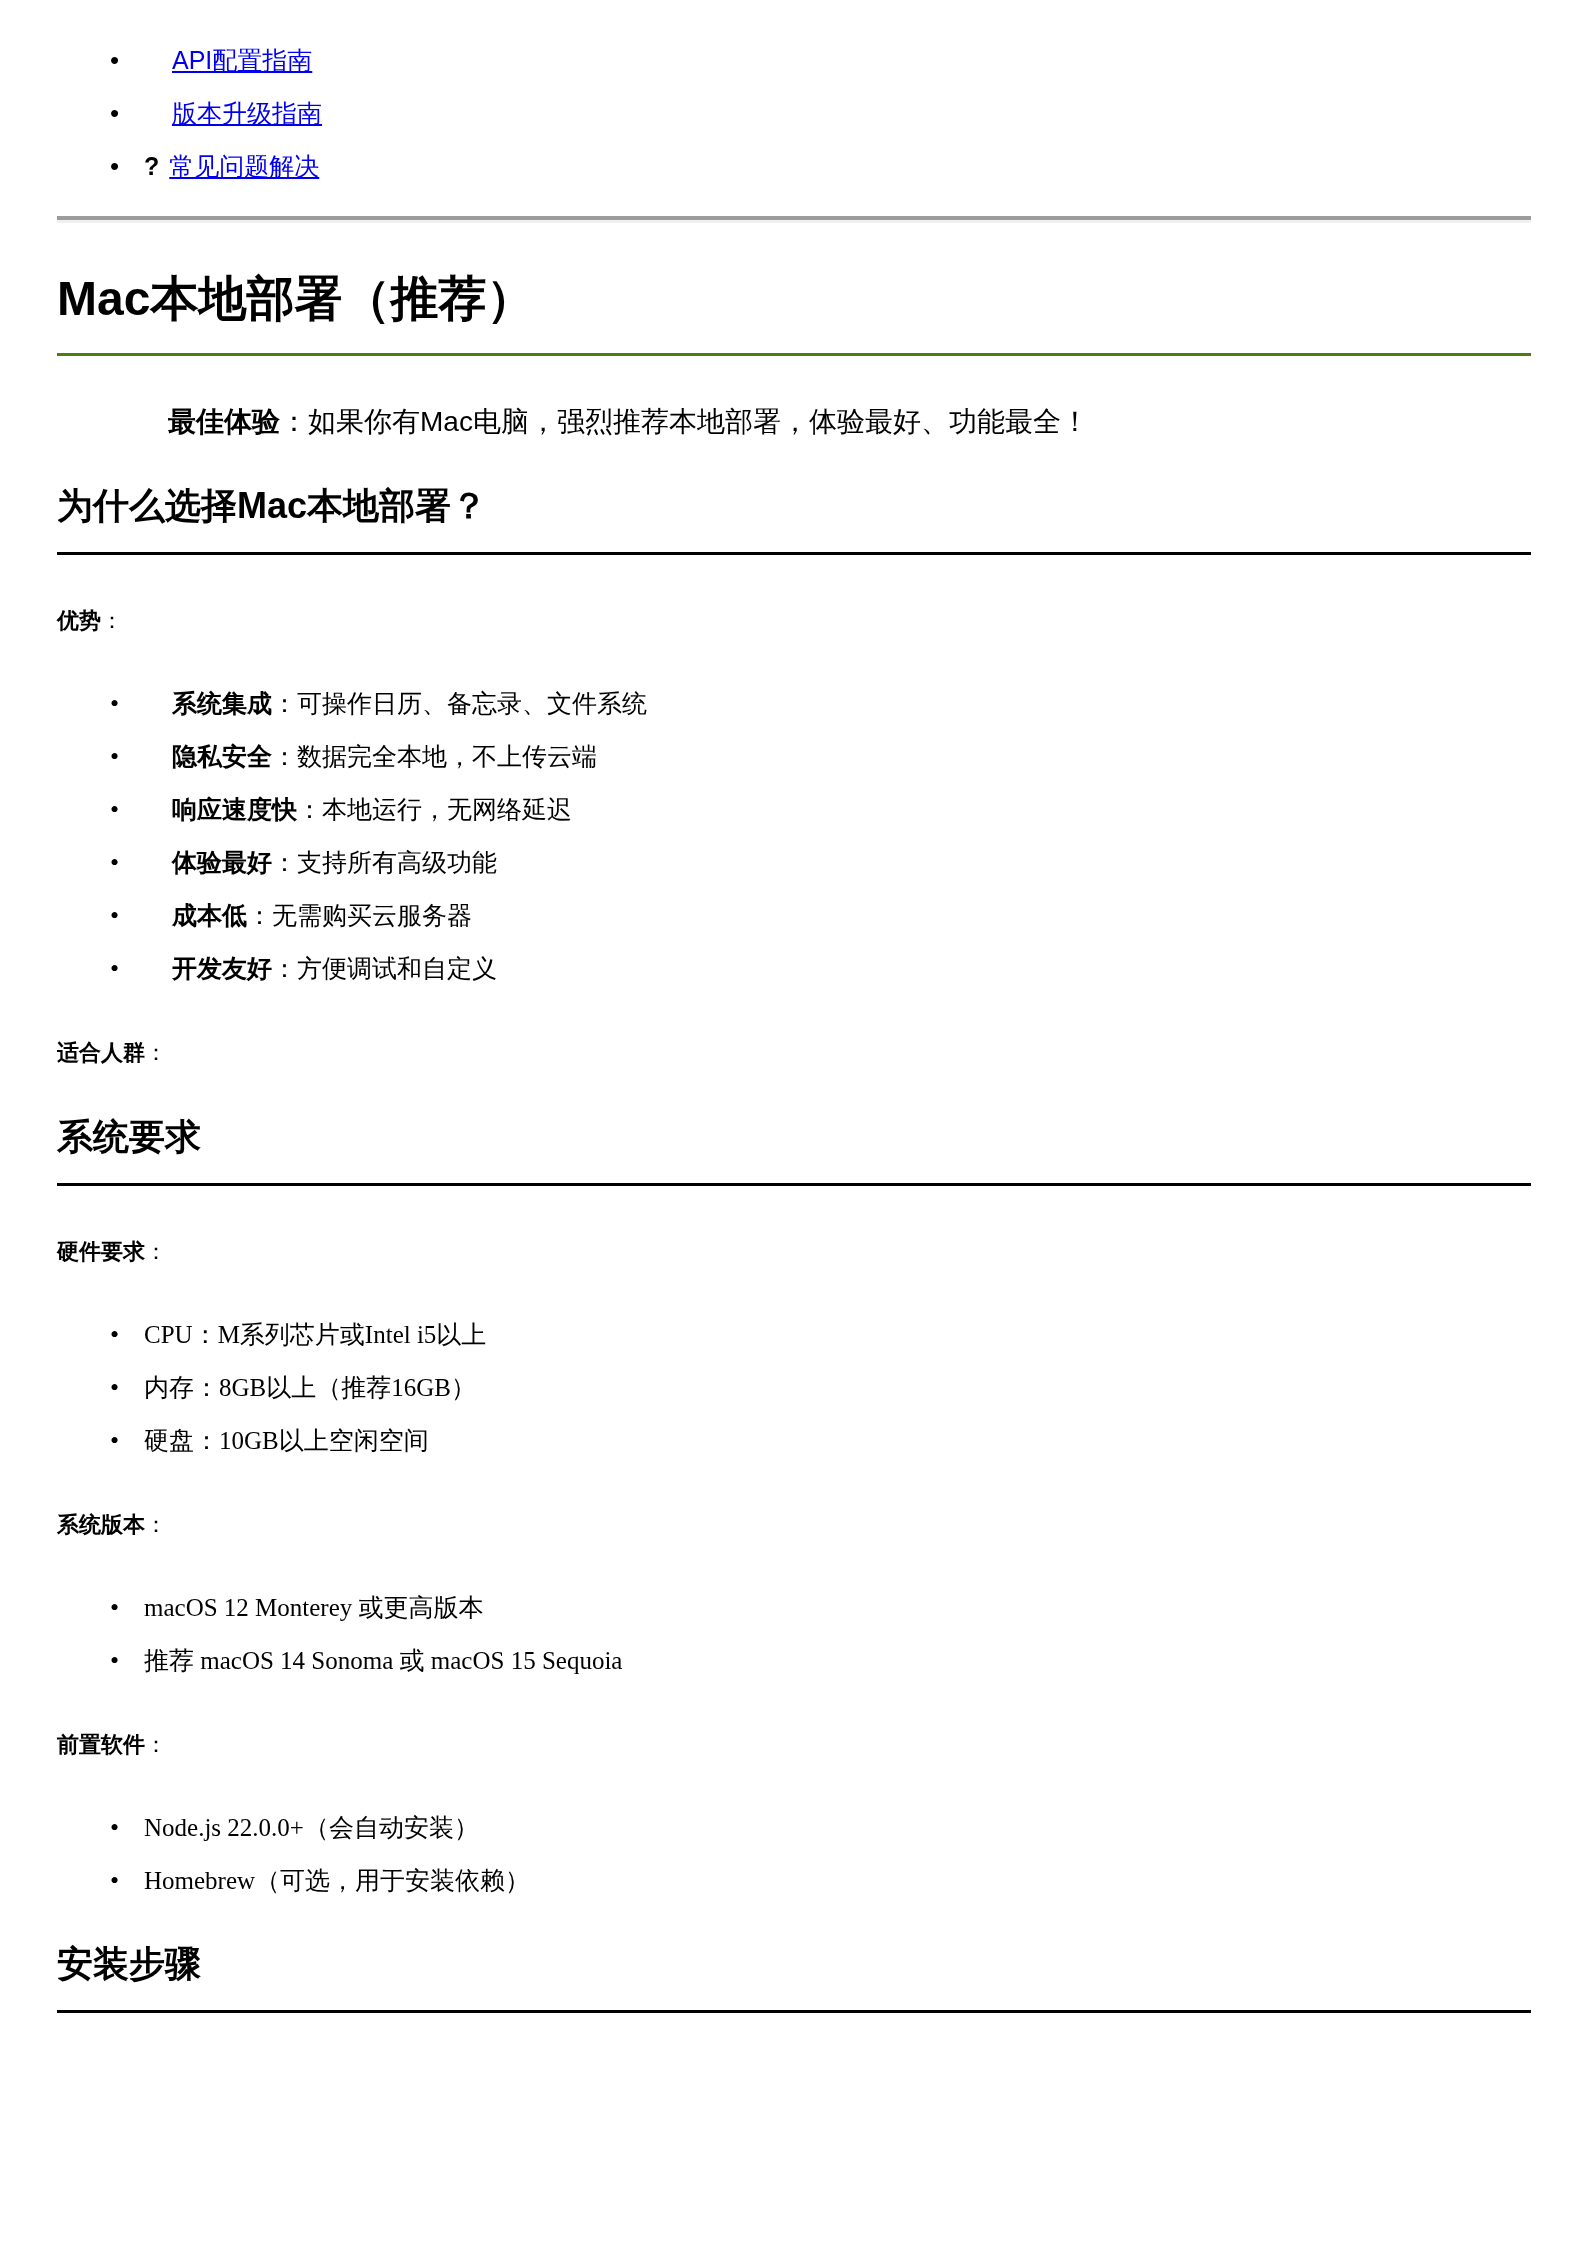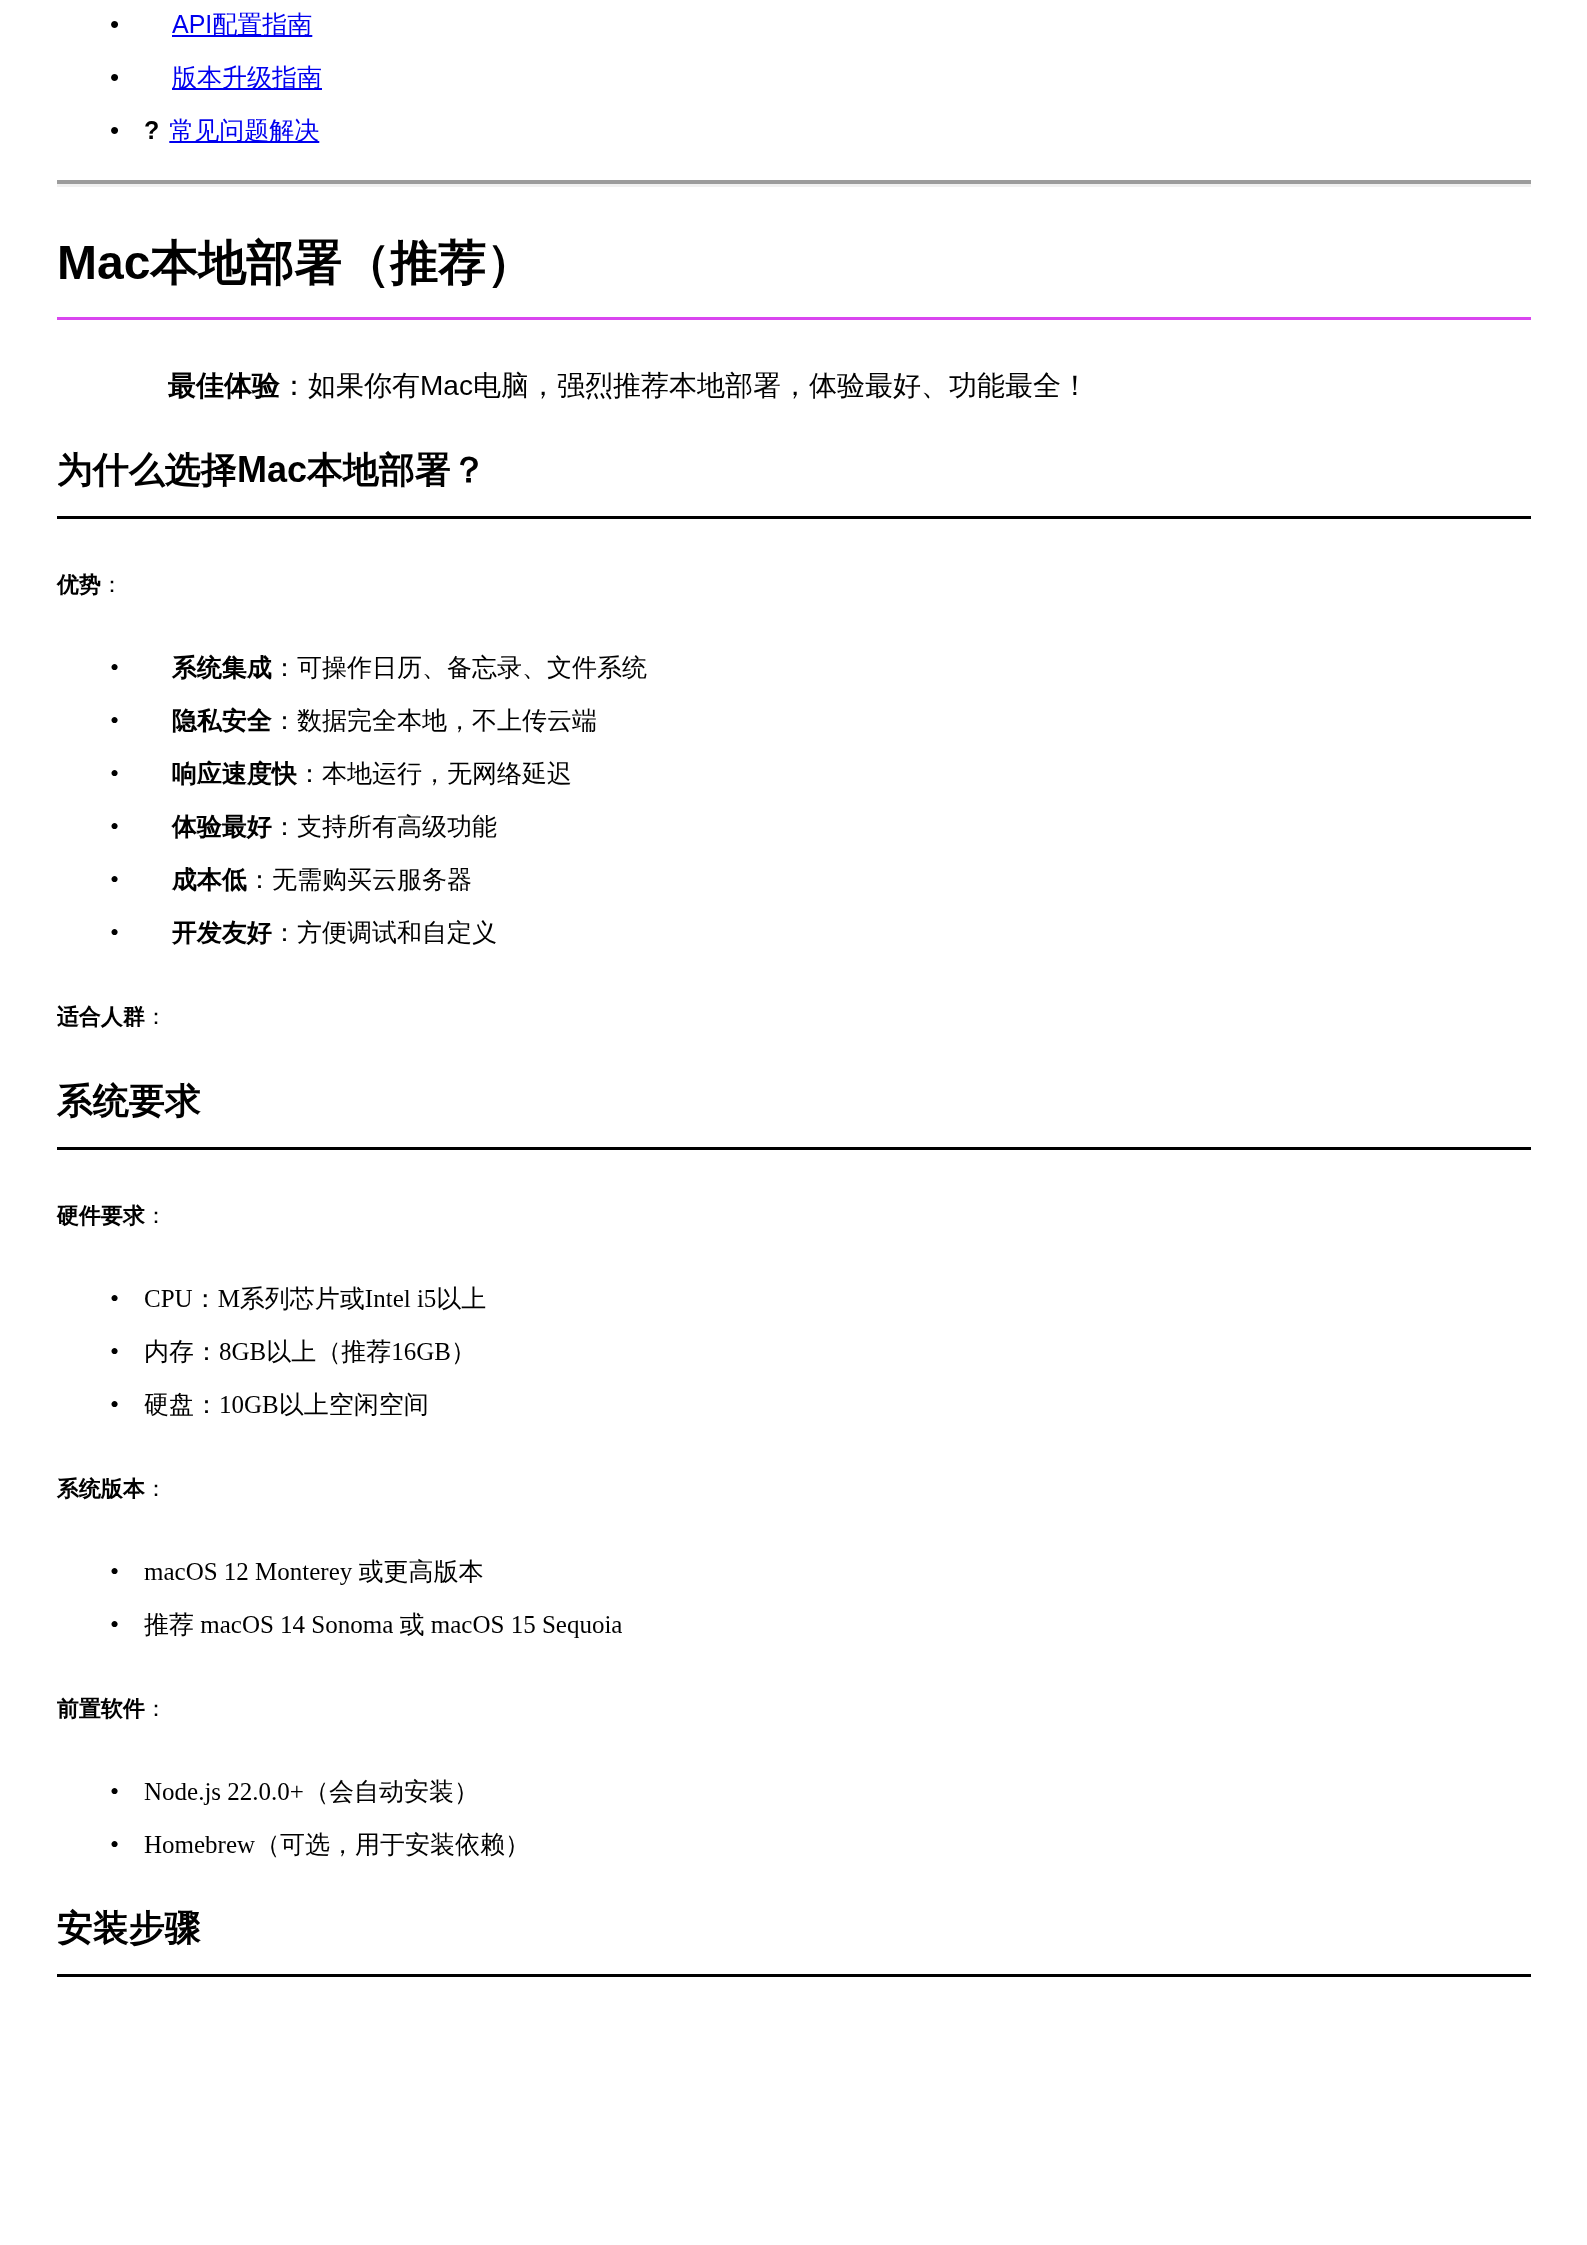--- a/index.html
+++ b/index.html
@@ -1,39 +1,39 @@
 <!DOCTYPE html>
 <html><head>
 <meta charset="utf-8">
 <style>
   html, body { background:#ffffff; }
   body {
     width:1587px; height:2245px; margin:0; overflow:hidden;
     color:#000; font-family:"Liberation Sans", sans-serif;
   }
-  .page { box-sizing:border-box; width:1587px; height:1934px; padding:6px 56px 0 57px; }
+  .page { box-sizing:border-box; width:1587px; height:1934px; padding:6px 56px 0 57px;margin-top:36px; }
 
   ul { list-style:none; margin:0; padding:0 0 0 87px; }
   li { position:relative; font-size:25px; line-height:36px; margin:0 0 17px 0; }
   li:last-child { margin-bottom:0; }
   li::before { content:"\2022"; position:absolute; left:-34px; top:0; font-size:26px; line-height:36px; color:#000; }
 
   a { color:#0000ee; text-decoration:underline; cursor:pointer; }
 
   .emoji-gap { display:inline-block; width:28px; height:1px; }
   .q-prefix { font-weight:700; margin-right:10px; }
 
   hr.separator {
     height:0; border:none; margin:32px 0 0 0;
     border-top:4px solid #9c9c9c; border-bottom:3px solid #f0f0f0;
   }
 
   h1 {
     font-size:48px; line-height:48px; font-weight:700;
-    margin:52px 0 0 0; padding-bottom:30px; border-bottom:3px solid #d946ef;
+    margin:52px 0 0 0; padding-bottom:30px; border-bottom:3px solid #4d7c0f;
   }
   h2 {
     font-size:36px; line-height:40px; font-weight:700;
     margin:45px 0 0 0; padding-bottom:26px; border-bottom:3px solid #000000;
   }
 
   blockquote { margin:47px 0 0 111px; padding:0; }
   blockquote p { margin:0; font-size:28px; line-height:38px; }
 
   .label { font-size:22px; line-height:38px; margin:47px 0 0 0; }

